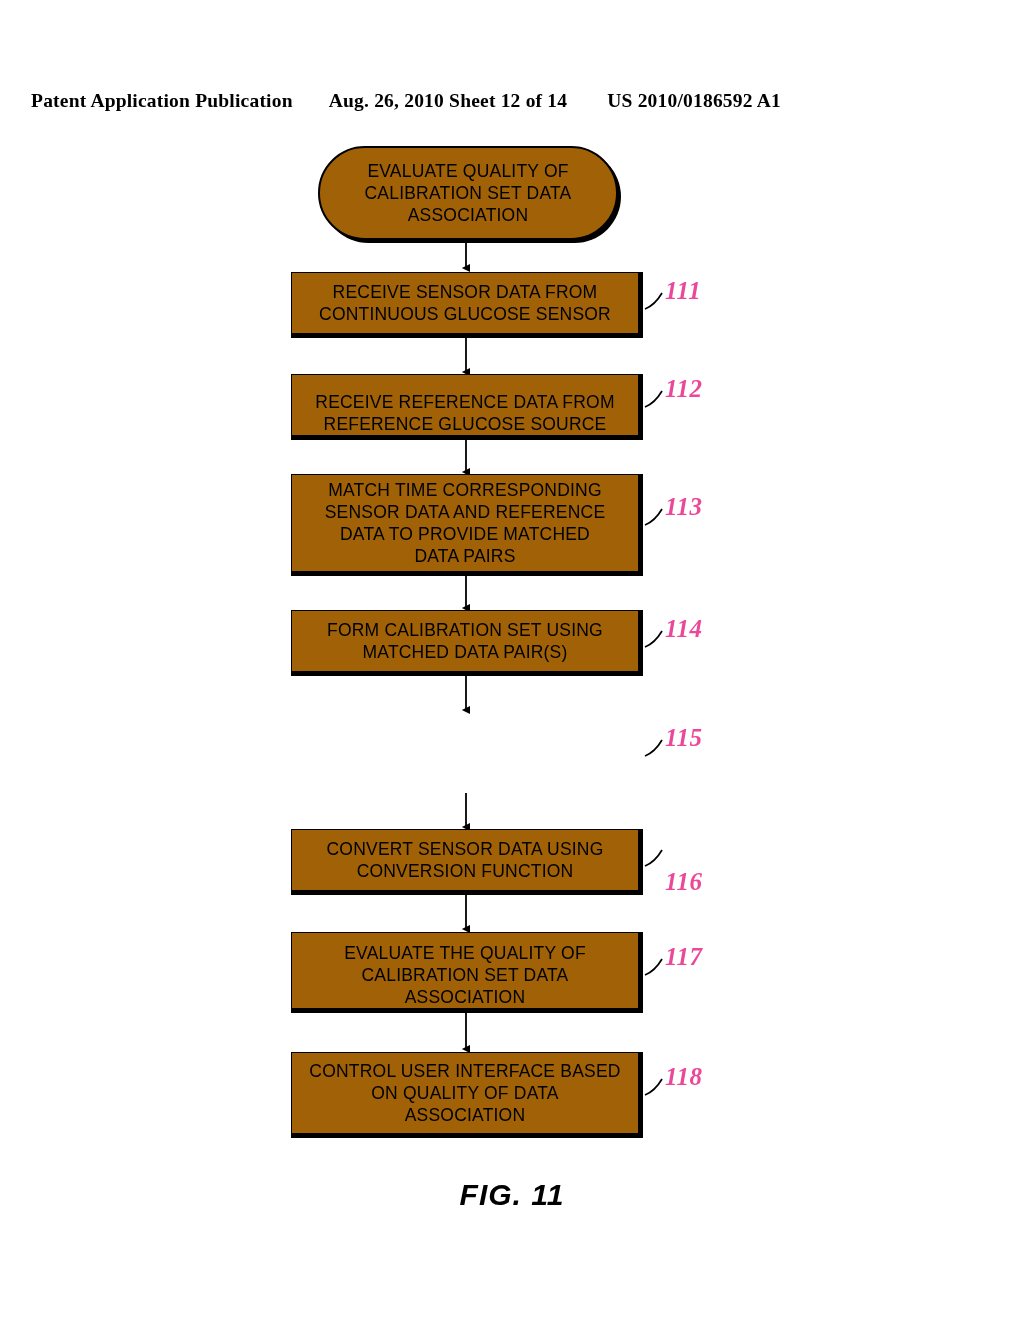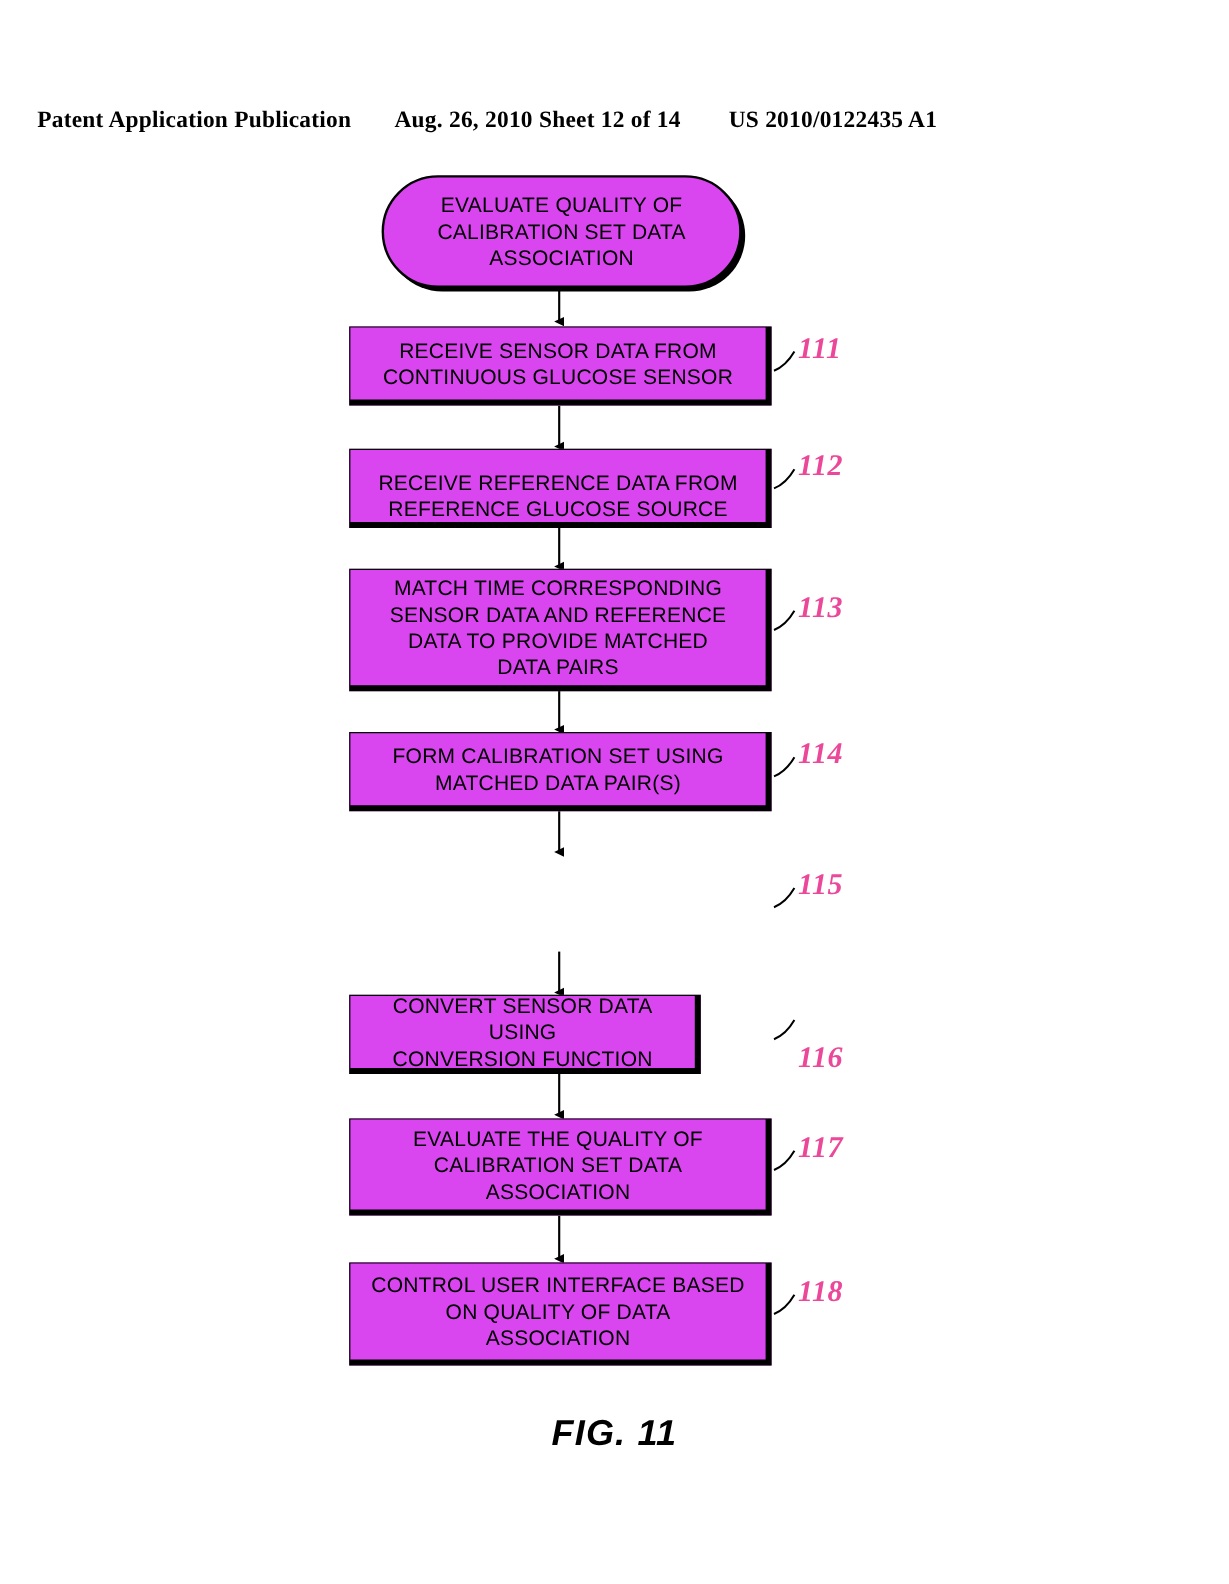--- a/index.html
+++ b/index.html
@@ -42,21 +42,21 @@
     position: absolute;
     top: 0;
     left: 0;
     width: 1024px;
     height: 1320px;
   }
 
   .node {
     position: absolute;
     box-sizing: border-box;
-    background: #d946ef;
+    background: #a16207;
     display: flex;
     align-items: center;
     justify-content: center;
     text-align: center;
     font-family: "Liberation Sans", sans-serif;
     font-size: 17.5px;
     line-height: 22px;
     letter-spacing: 0.2px;
     color: #000000;
   }
@@ -115,21 +115,21 @@
     height: 1320px;
     pointer-events: none;
   }
 </style>
 </head>
 <body>
 
 <div id="page-header">
   <span class="hdr-left">Patent Application Publication</span>
   <span class="hdr-mid">Aug. 26, 2010  Sheet 12 of 14</span>
-  <span class="hdr-right">US 2010/0122435 A1</span>
+  <span class="hdr-right">US 2010/0186592 A1</span>
 </div>
 
 <div id="flowchart">
 
   <svg class="overlay" viewBox="0 0 1024 1320" xmlns="http://www.w3.org/2000/svg">
     <defs>
       <marker id="arrowhead" markerWidth="9" markerHeight="9" refX="4.5" refY="4.4" orient="auto" markerUnits="userSpaceOnUse">
         <path d="M0.6,0.4 L8.4,0.4 L4.5,8.6 Z" fill="#000"></path>
       </marker>
     </defs>
@@ -187,27 +187,27 @@
   <div class="ref-num" style="left:665px; top:493px;">113</div>
 
   <div class="node process" style="left:291px; top:610px; width:352px; height:66px;">
     <div class="txt">FORM CALIBRATION SET USING
 MATCHED DATA PAIR(S)</div>
   </div>
   <div class="ref-num" style="left:665px; top:615px;">114</div>
 
   <div class="ref-num" style="left:665px; top:724px;">115</div>
 
-  <div class="node process" style="left:291px; top:829px; width:293px; height:66px;">
+  <div class="node process" style="left:291px; top:829px; width:352px; height:66px;">
     <div class="txt">CONVERT SENSOR DATA USING
 CONVERSION FUNCTION</div>
   </div>
   <div class="ref-num" style="left:665px; top:834px;margin-top:34px;">116</div>
 
-  <div class="node process" style="left:291px; top:932px; width:352px; height:81px;">
+  <div class="node process" style="left:291px; top:932px; width:352px; height:81px;align-items:flex-end;">
     <div class="txt">EVALUATE THE QUALITY OF
 CALIBRATION SET DATA
 ASSOCIATION</div>
   </div>
   <div class="ref-num" style="left:665px; top:943px;">117</div>
 
   <div class="node process" style="left:291px; top:1052px; width:352px; height:86px;">
     <div class="txt">CONTROL USER INTERFACE BASED
 ON QUALITY OF DATA
 ASSOCIATION</div>

